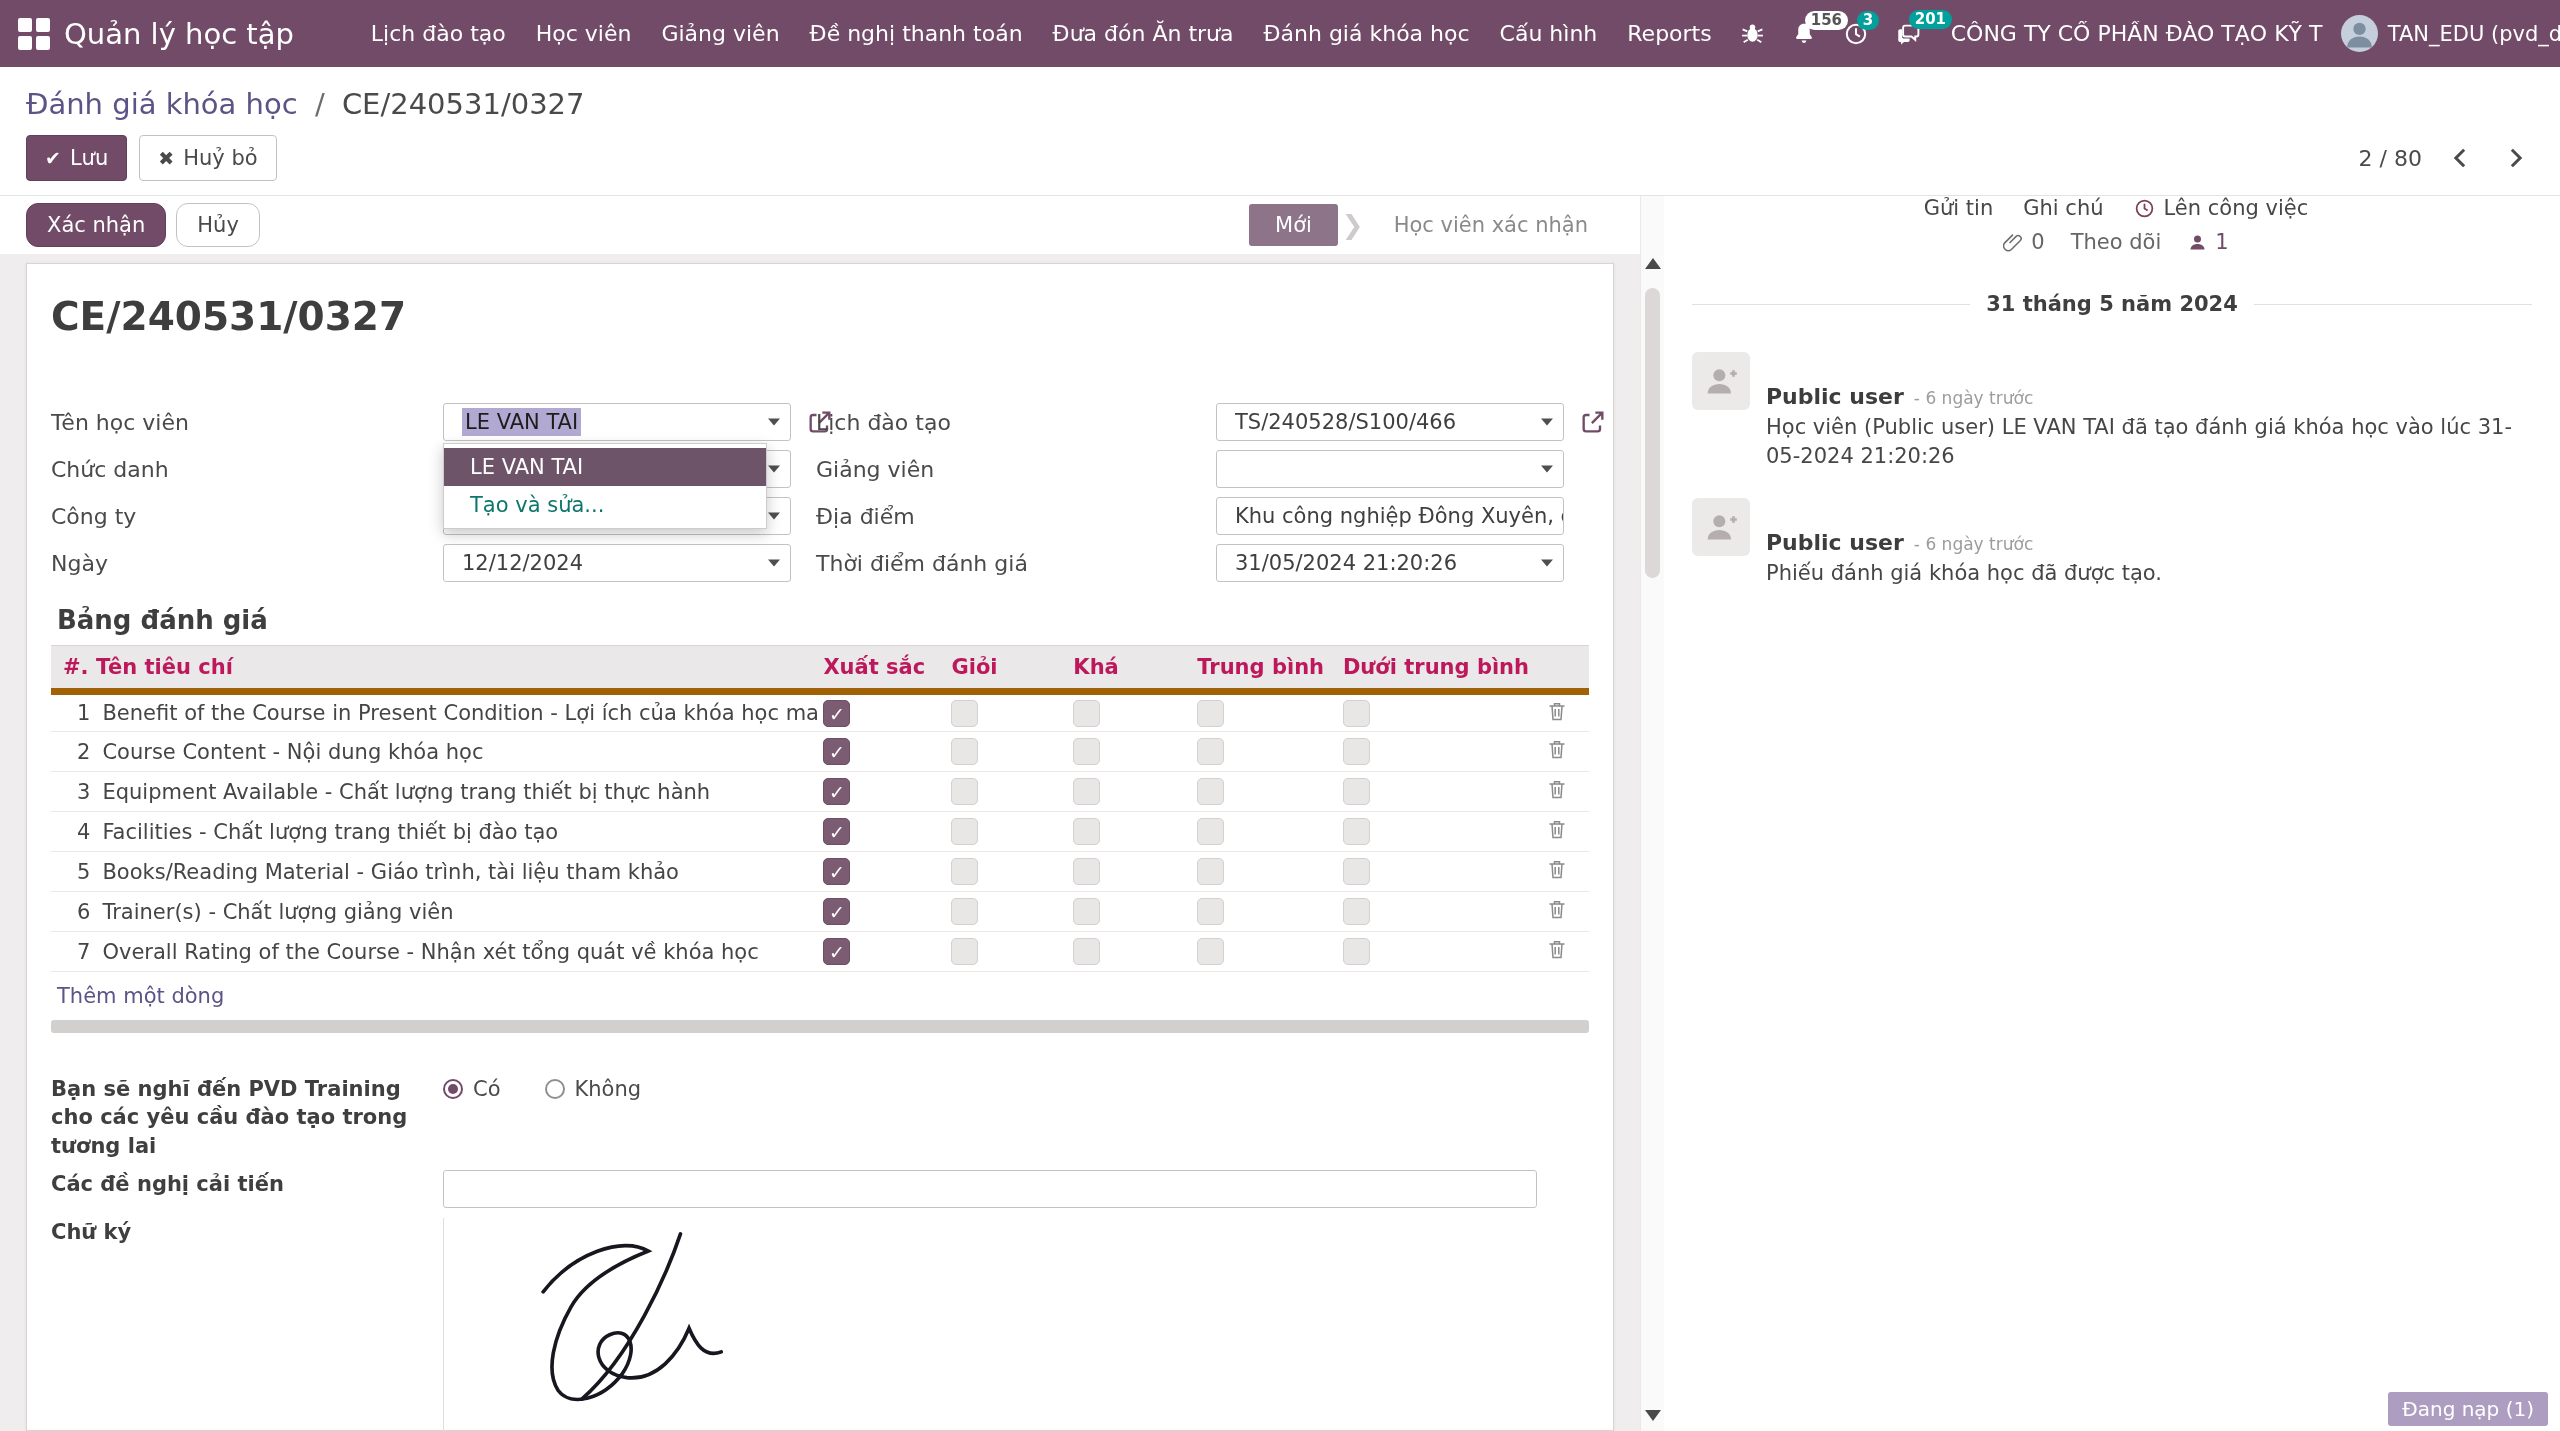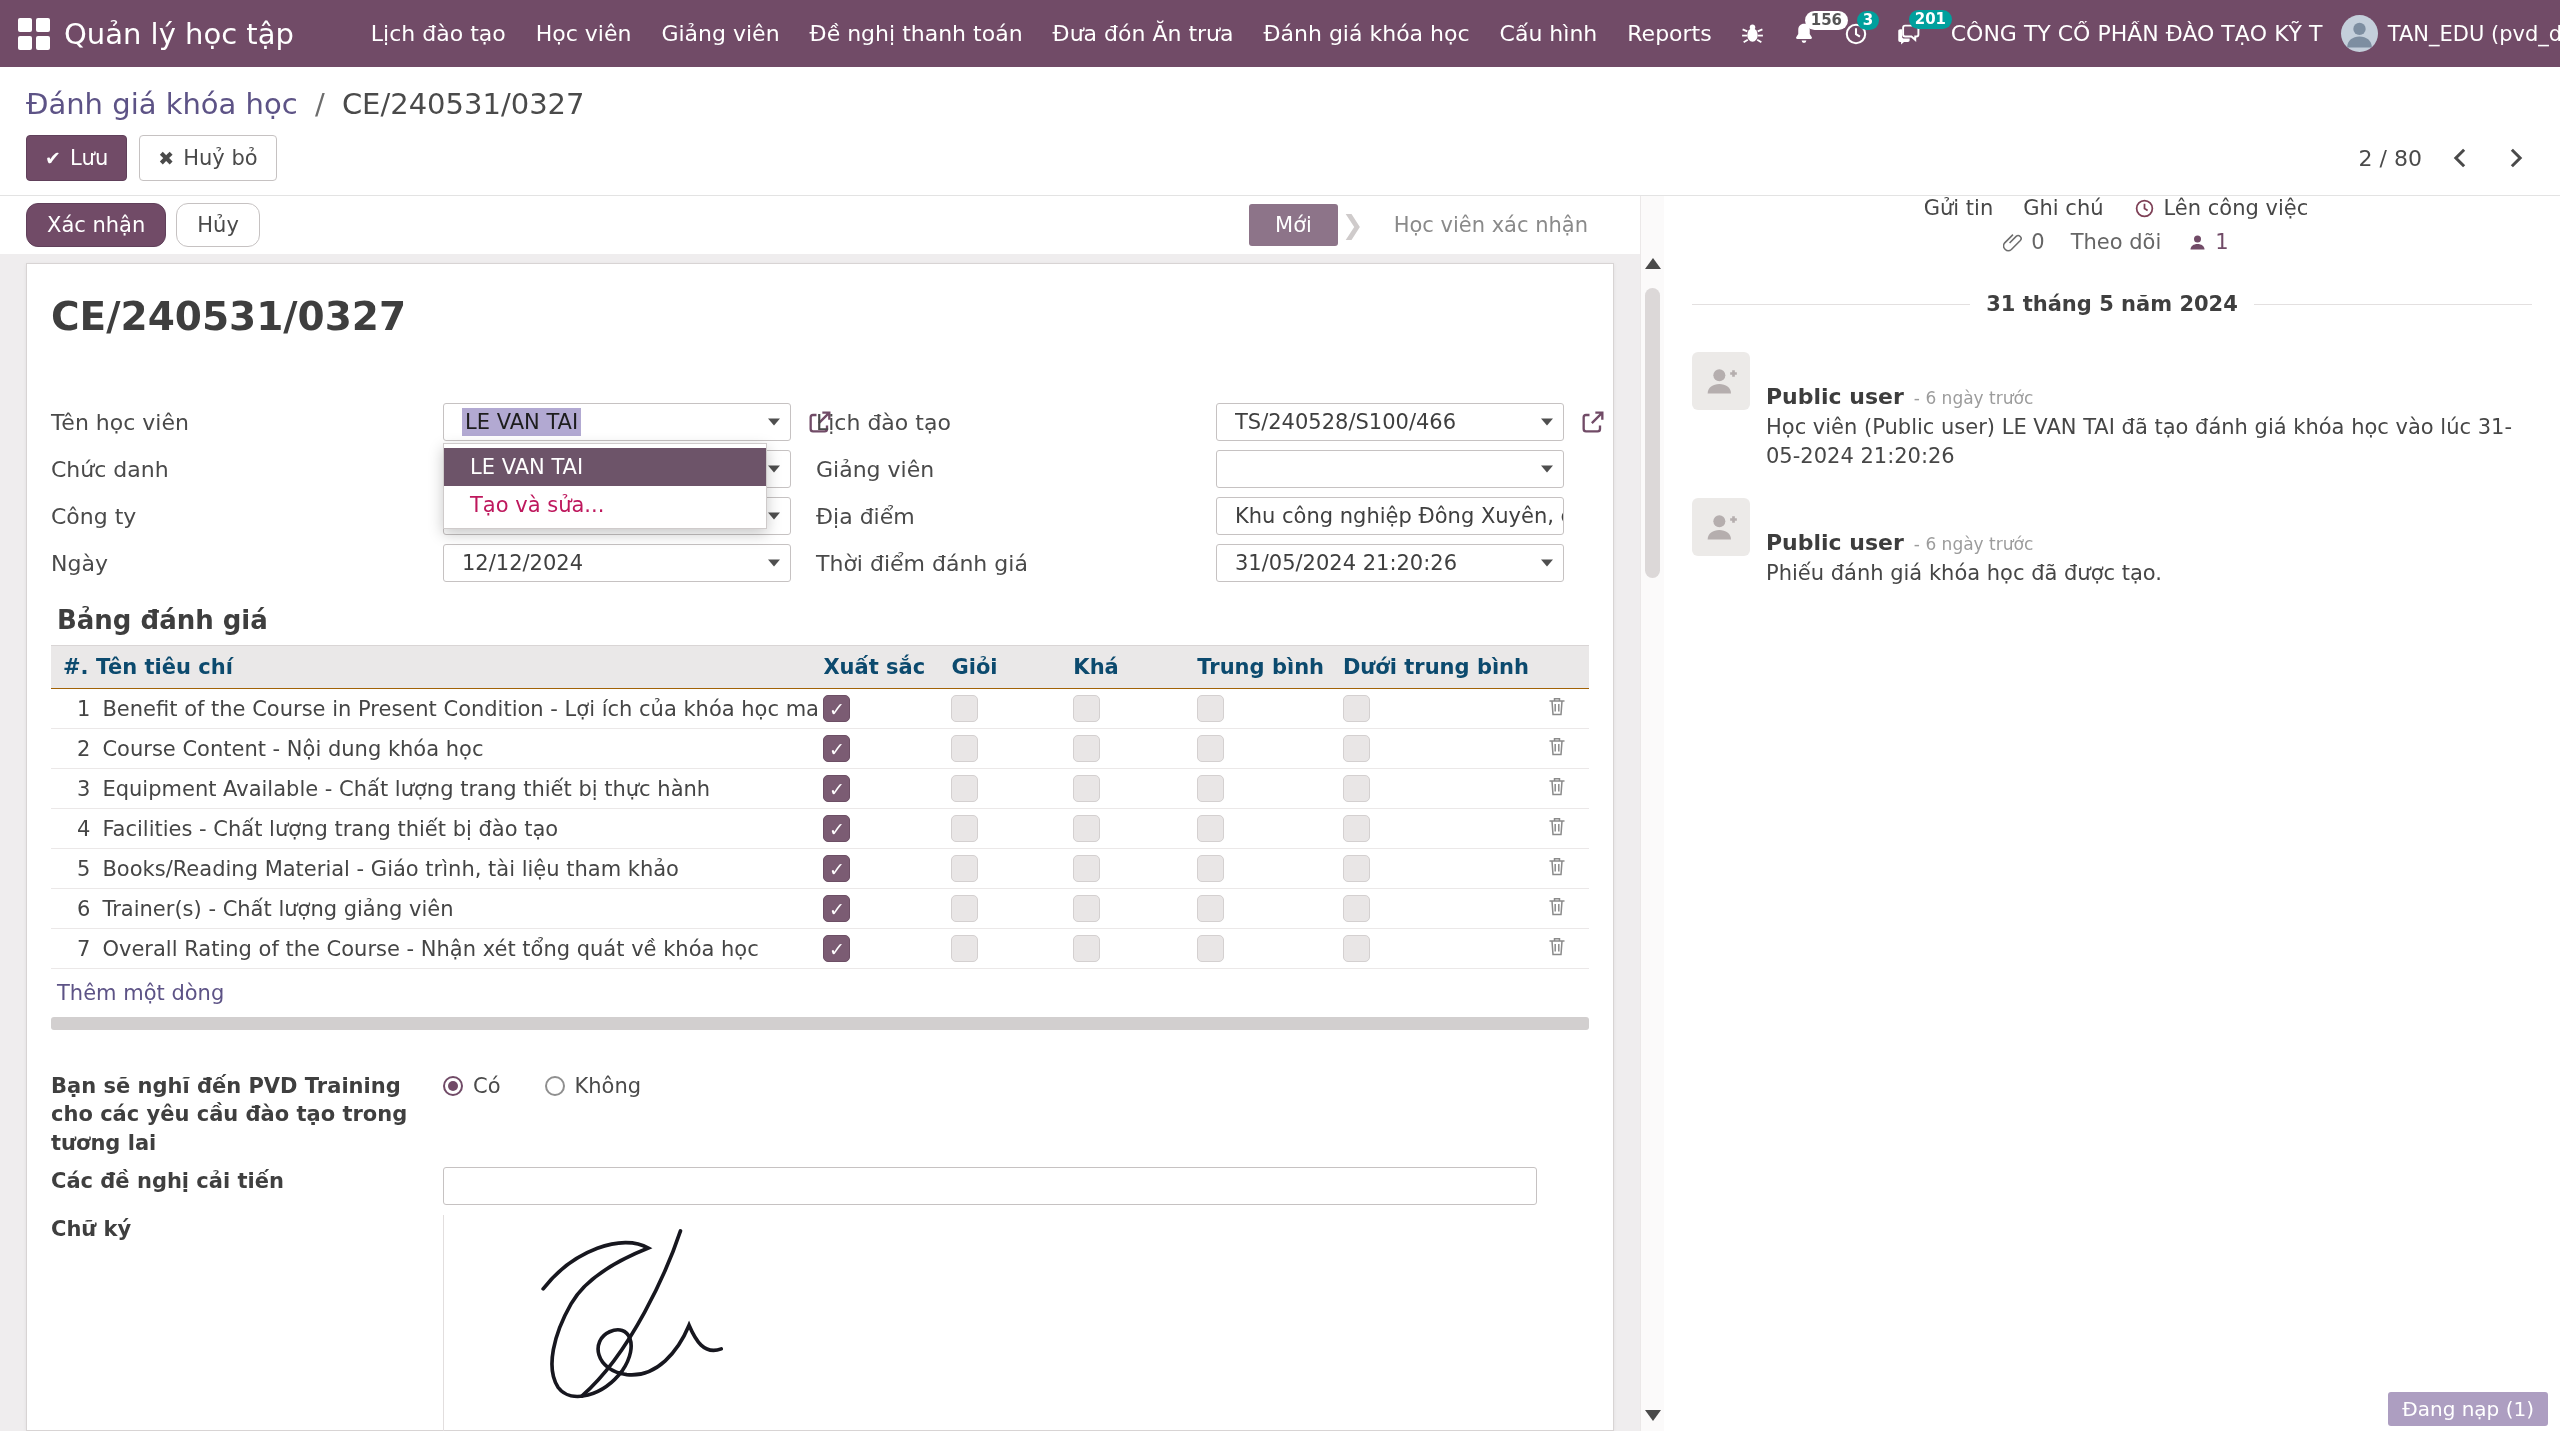--- a/index.html
+++ b/index.html
@@ -67,27 +67,27 @@
   .flabel { width:392px; flex:none; padding-right:20px; font-size:22px; color:#4a4a4a; }
   .fcol.right .flabel { width:400px; }
   .fctrl { display:flex; align-items:center; }
   .combo, .text-field { position:relative; width:348px; height:38px; border:1px solid #c6c2c2; border-radius:3px; background:#fff; display:flex; align-items:center; padding:0 32px 0 18px; font-size:21px; color:#3f3f3f; cursor:pointer; }
   .text-field { padding-right:8px; overflow:hidden; white-space:nowrap; cursor:text; }
   .caret { position:absolute; right:10px; top:50%; transform:translateY(-50%); width:0; height:0; border-left:6px solid transparent; border-right:6px solid transparent; border-top:7px solid #4f4f4f; }
   .sel-text { white-space:nowrap; overflow:hidden; }
   .sel-text.highlight { background:#b2a9d2; color:#1d1d1d; padding:2px 3px; }
   .ext-btn { margin-left:13px; width:31px; height:31px; display:flex; align-items:center; justify-content:center; cursor:pointer; }
   .dropdown { position:absolute; top:39px; left:-1px; width:324px; background:#fff; border:1px solid #cfcbcb; box-shadow:0 5px 14px rgba(0,0,0,.22); z-index:30; padding:4px 0; }
-  .dd-opt { height:38px; display:flex; align-items:center; padding:0 26px; font-size:21px; color:#be185d; }
+  .dd-opt { height:38px; display:flex; align-items:center; padding:0 26px; font-size:21px; color:#0f766e; }
   .dd-opt.active { background:#6d5469; color:#fff; }
 
   
   .section-title { font-size:26px; font-weight:700; color:#3e3e3e; margin:14px 0 10px 6px; }
   table.rating { width:100%; border-collapse:collapse; table-layout:fixed; }
-  table.rating th { background:#eae8e8; border-top:1px solid #d9d5d5; border-bottom:1px solid #a16207; font-size:21px; font-weight:700; color:#0c4a6e; text-align:left; height:37px; padding:9px 6px; white-space:nowrap; overflow:hidden; }
+  table.rating th { background:#eae8e8; border-top:1px solid #d9d5d5; border-bottom:7px solid #a16207; font-size:21px; font-weight:700; color:#be185d; text-align:left; height:37px; padding:9px 6px; white-space:nowrap; overflow:hidden; }
   table.rating td { border-bottom:1px solid #ebe8e8; height:40px; font-size:21px; color:#454545; padding:0 6px; white-space:nowrap; overflow:hidden; }
   td.cnum, th.cnum { text-align:right; padding-right:10px; }
   .cb { display:inline-block; width:27px; height:27px; border-radius:5px; background:#e9e6e6; border:1px solid #d4d0d0; vertical-align:middle; cursor:pointer; }
   .cb.checked { background:#7b5c73; border-color:#6d4f65; position:relative; }
   .cb.checked::after { content:"✓"; position:absolute; inset:0; color:#fff; font-size:19px; line-height:26px; text-align:center; }
   .trash { width:24px; height:24px; cursor:pointer; display:inline-block; }
   .add-line { display:inline-block; margin:12px 0 0 6px; color:var(--link); font-size:21px; cursor:pointer; text-decoration:none; }
   .hscrollbar { margin-top:12px; height:13px; border-radius:3px; background:#d2cfcf; width:100%; cursor:pointer; }
 
   

